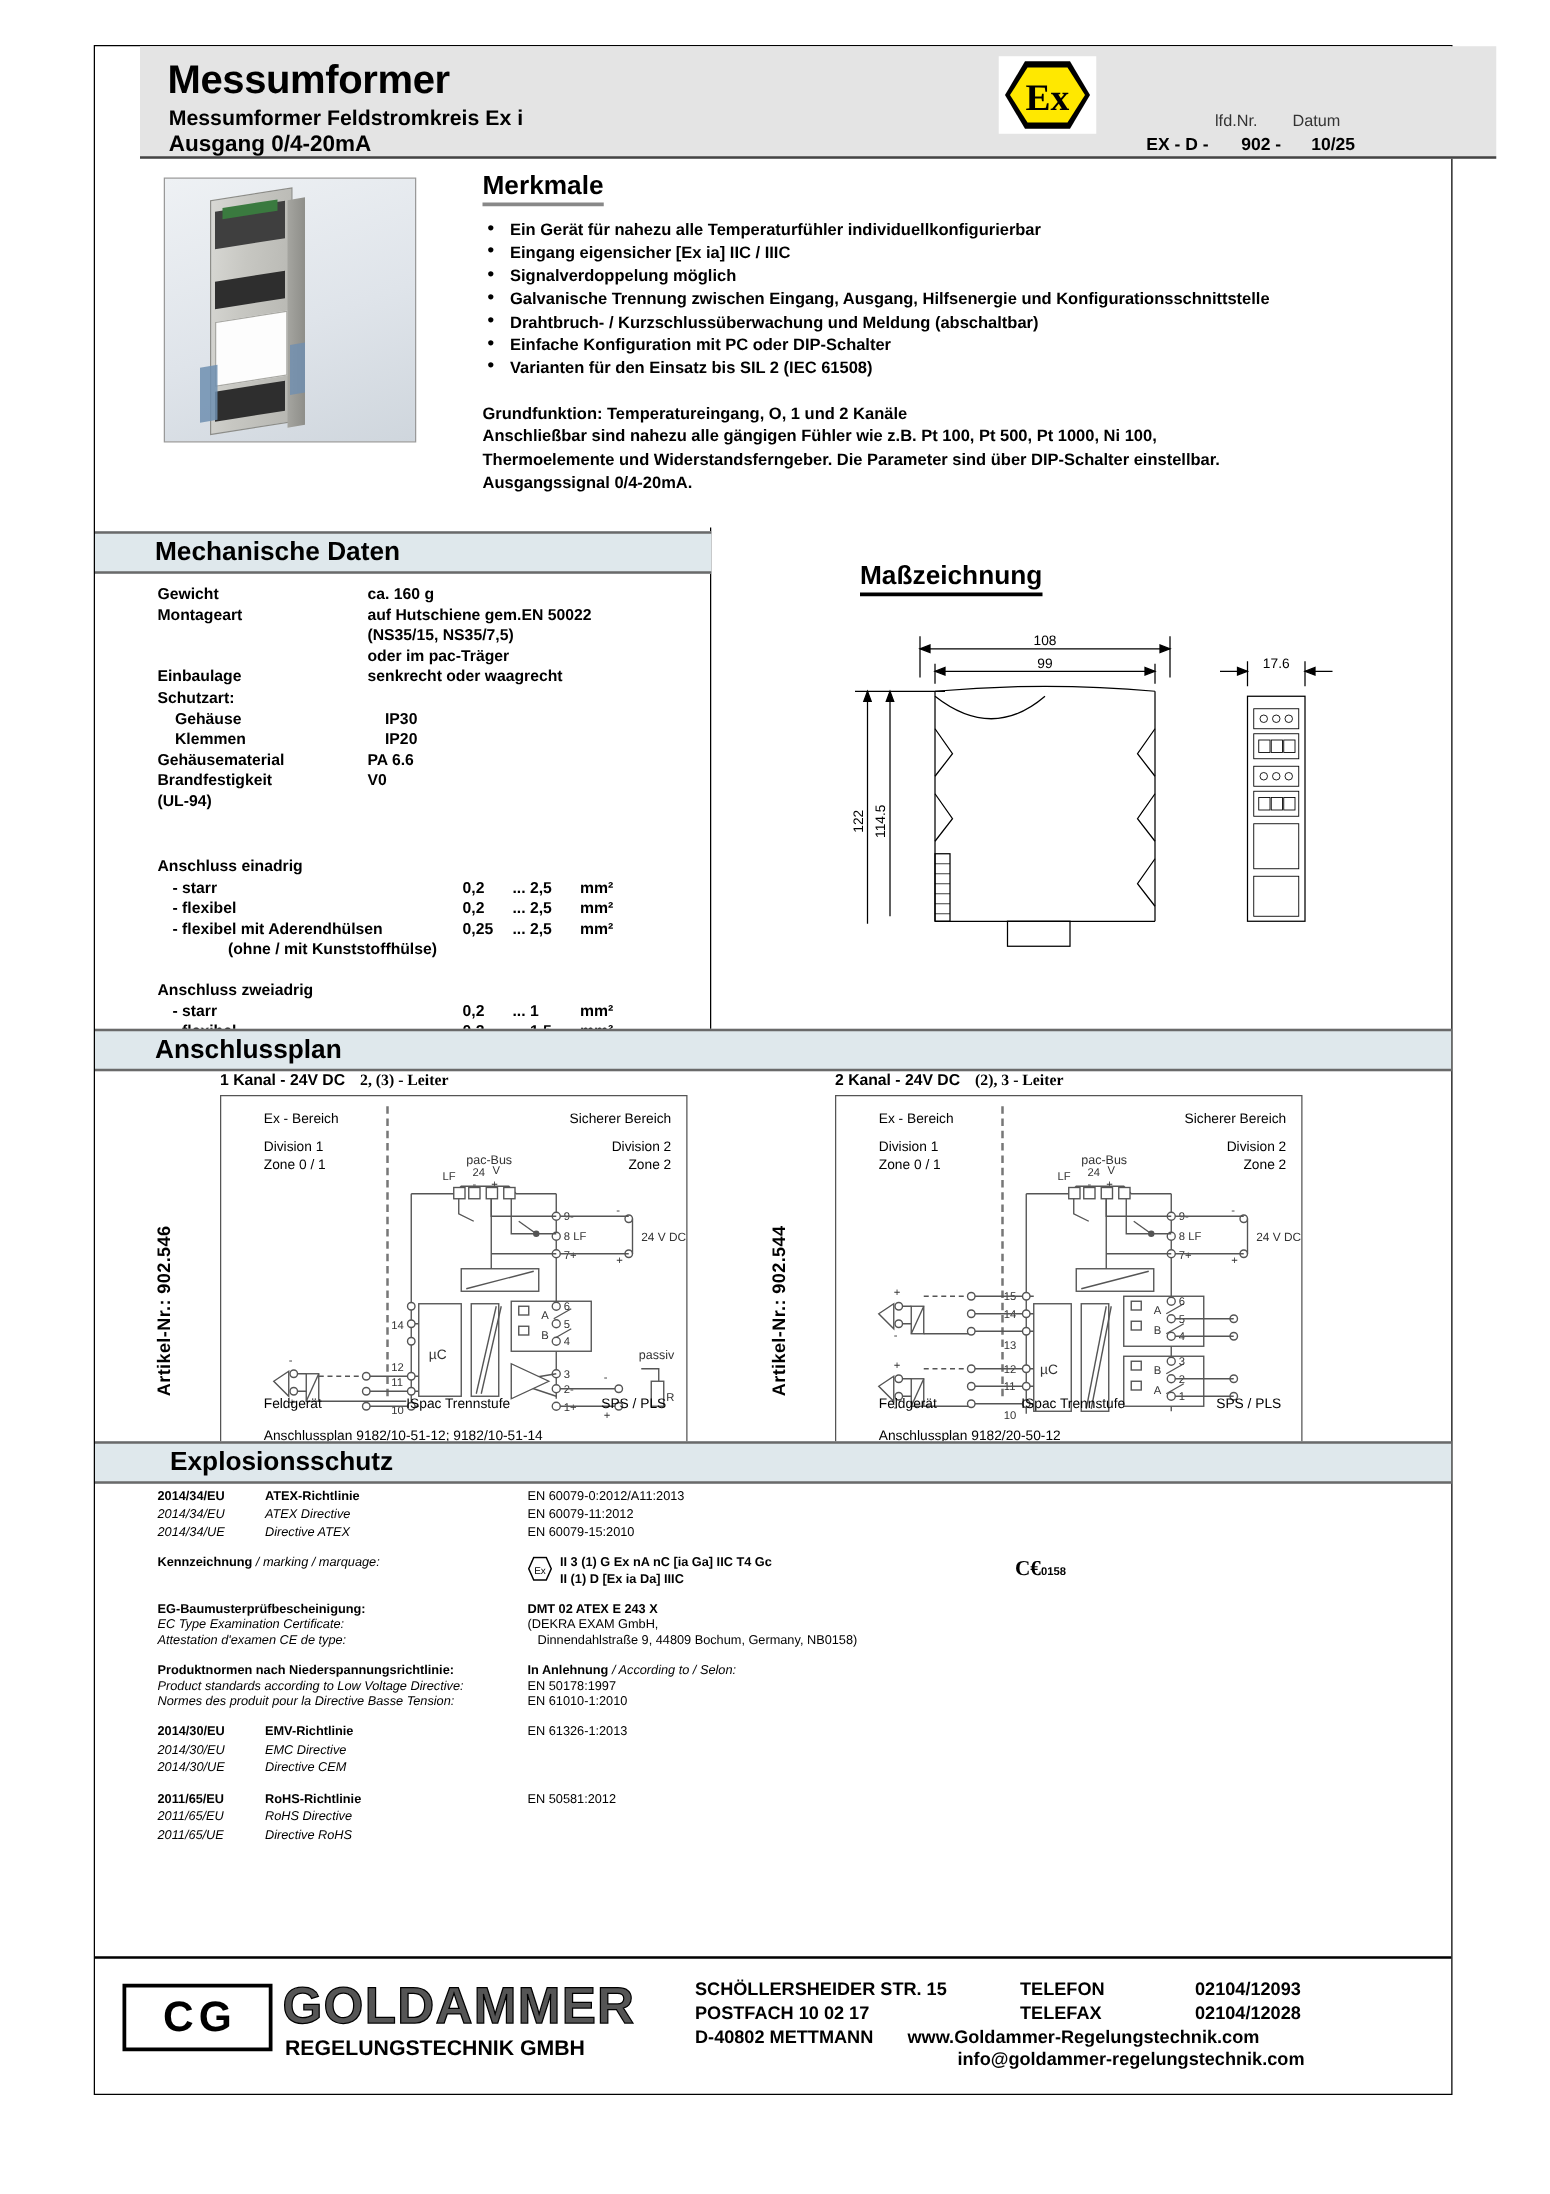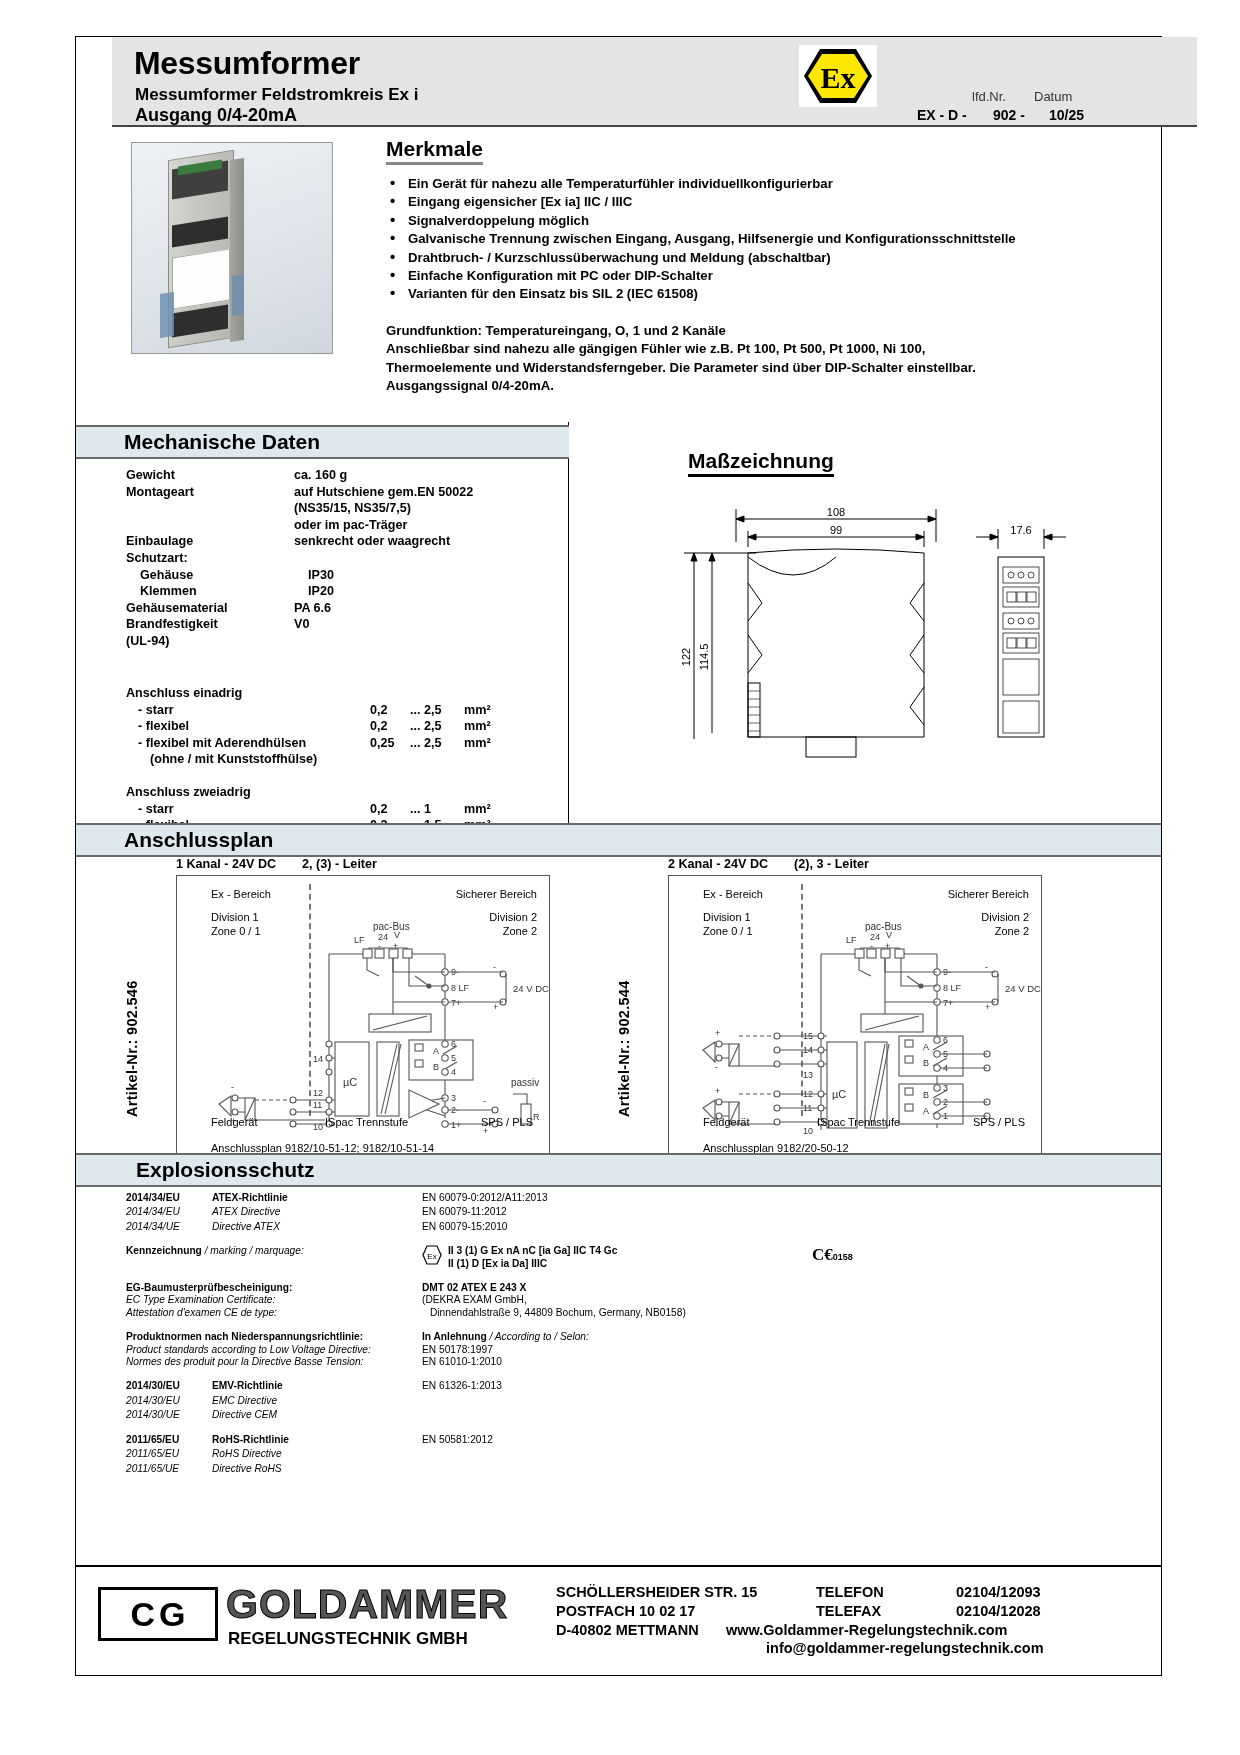--- a/index.html
+++ b/index.html
@@ -64,21 +64,21 @@
   .arow .n3{width:52px;text-align:left;}
 
   
   .mass-title{position:absolute;left:612px;top:412px;font-size:21px;font-weight:bold;border-bottom:3px solid #000;padding-bottom:1px;}
   .massbox{position:absolute;left:600px;top:450px;width:430px;height:290px;}
 
   
   .plan-left{position:absolute;left:100px;top:820px;}
   .plan-right{position:absolute;left:592px;top:820px;}
   .plan-title{font-size:12.6px;font-weight:bold;margin-bottom:4px;}
-  .plan-title .t2{margin-left:26px;}
+  .plan-title .t2{margin-left:12px;font-family:Liberation Serif, serif;}
   .planbox{width:372px;height:288px;border:1px solid #555;position:relative;background:#fff;}
   .vrt{position:absolute;font-size:14.5px;font-weight:bold;writing-mode:vertical-rl;transform:rotate(180deg);letter-spacing:.3px;}
   .pl-ex{position:absolute;left:34px;top:12px;font-size:11px;}
   .pl-div1{position:absolute;left:34px;top:34px;font-size:11px;line-height:14px;}
   .pl-safe{position:absolute;right:12px;top:12px;font-size:11px;}
   .pl-div2{position:absolute;right:12px;top:34px;font-size:11px;line-height:14px;text-align:right;}
   .pl-feld{position:absolute;left:34px;bottom:36px;font-size:11px;}
   .pl-ispac{position:absolute;left:148px;bottom:36px;font-size:11px;}
   .pl-sps{position:absolute;right:16px;bottom:36px;font-size:11px;}
   .pl-cap{position:absolute;left:34px;bottom:10px;font-size:11px;}
@@ -230,21 +230,21 @@
           <div class="n2">... 2,5</div>
           <div class="n3">mm²</div>
         </div>
     <div class="arow">
           <div class="k ind">- flexibel mit Aderendhülsen</div>
           <div class="n1">0,25</div>
           <div class="n2">... 2,5</div>
           <div class="n3">mm²</div>
         </div>
     <div class="arow">
-          <div class="k" style="padding-left:24px;">(ohne / mit Kunststoffhülse)</div>
+          <div class="k" style="padding-left:24px;text-align:center;">(ohne / mit Kunststoffhülse)</div>
         </div>
     <div style="height:16px;"></div>
     <div class="arow">
           <div class="k">Anschluss zweiadrig</div>
         </div>
     <div class="arow">
           <div class="k ind">- starr</div>
           <div class="n1">0,2</div>
           <div class="n2">... 1</div>
           <div class="n3">mm²</div>

